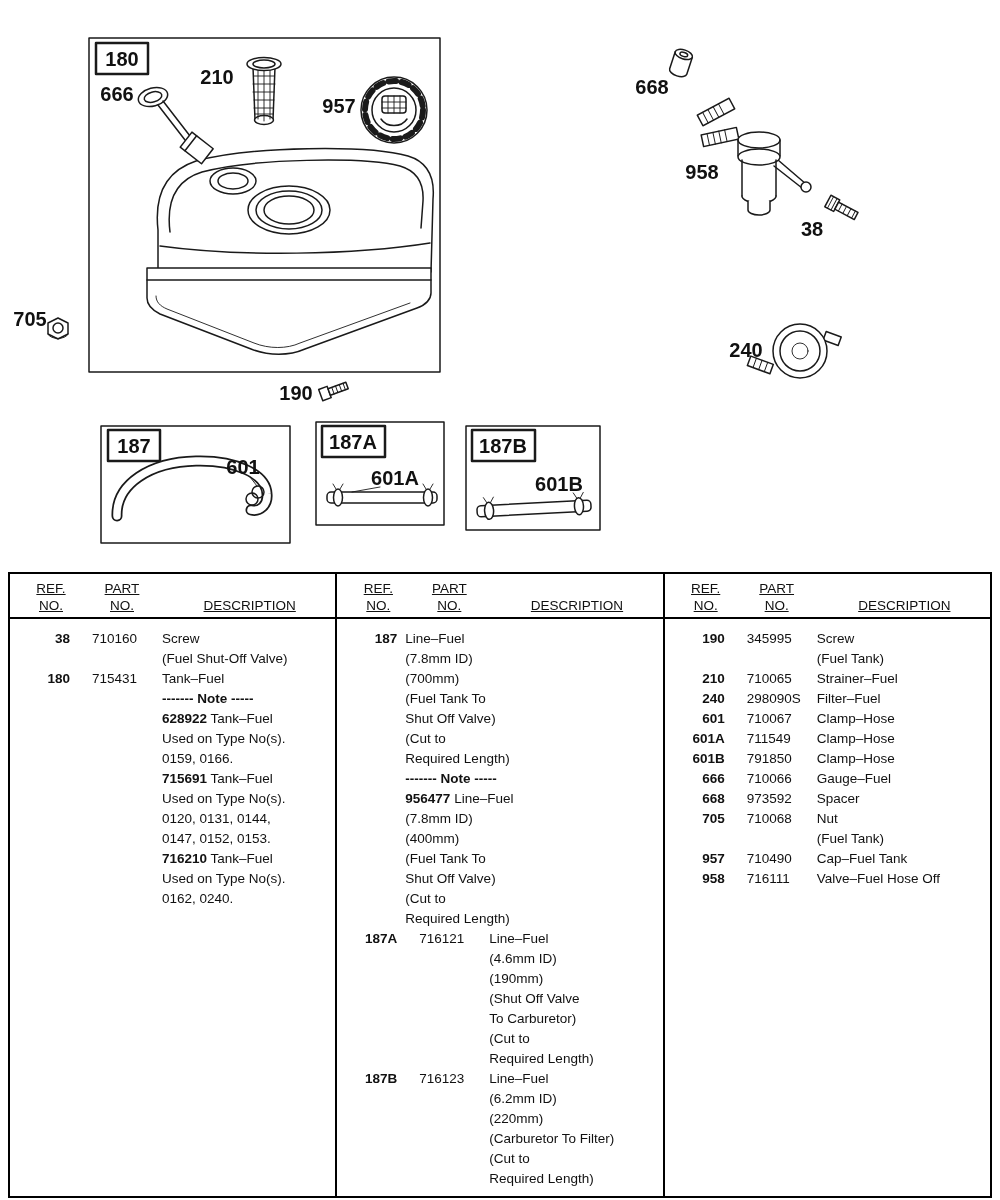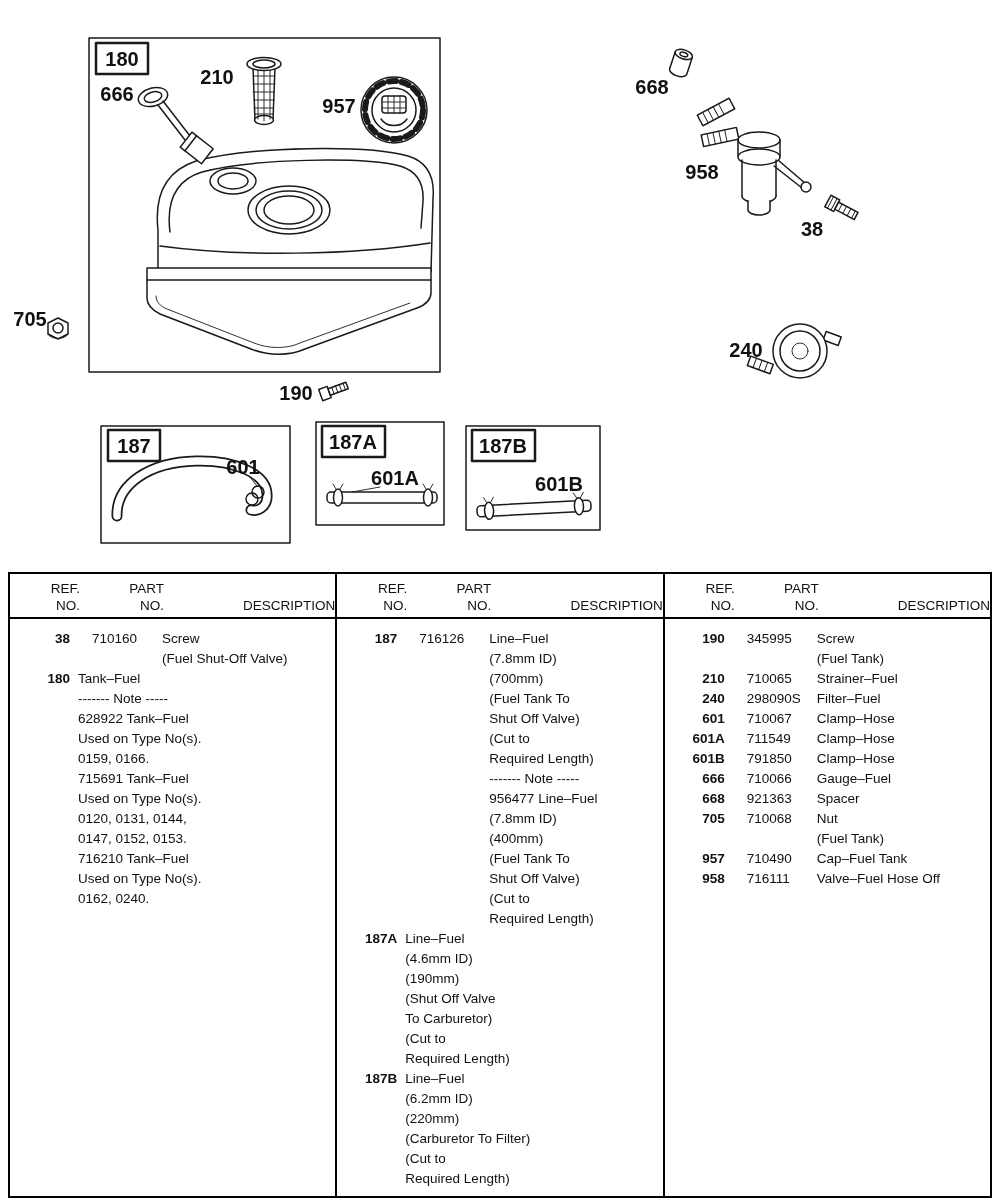--- a/index.html
+++ b/index.html
@@ -18,30 +18,30 @@
     position:absolute; left:8px; top:572px; width:984px; height:626px;
     border:2px solid #000; box-sizing:border-box; display:flex; background:#fff;
   }
   .col { flex:1; display:flex; flex-direction:column; box-sizing:border-box; min-width:0; }
   .col + .col { border-left:2px solid #000; }
   .thead {
     height:45px; border-bottom:2px solid #000; box-sizing:border-box;
     display:flex; align-items:flex-start; padding:6px 0 0 12px;
     font-size:13.5px; line-height:17px;
   }
-  .h { text-align:right; }
+  .h { text-align:center;text-decoration:underline; }
   .h-ref { width:58px; }
   .h-part { width:84px; }
   .h-desc { flex:1; padding-top:17px; }
   .tbody { padding:10px 6px 0 12px; font-size:13.5px; line-height:20px; }
   .block { display:grid; grid-template-columns:56px 84px 1fr; }
   .block .ref  { font-weight:bold; text-align:right; padding-right:8px; white-space:nowrap; }
   .block .part { font-weight:normal; padding-left:14px; white-space:nowrap; }
   .block .desc { white-space:nowrap; }
-  .b { font-weight:normal; }
+  .b { font-weight:bold; }
 </style>
 </head>
 <body>
 
 <svg class="diagram" width="1000" height="568" viewBox="0 0 1000 568" fill="none" stroke="#1a1a1a" stroke-width="1.5" stroke-linecap="round" stroke-linejoin="round">
 
   <g>
     <rect x="89" y="38" width="351" height="334"></rect>
     <rect x="96" y="43" width="52" height="31" stroke-width="2.5"></rect>
     <text class="callout" x="122" y="66">180</text>
@@ -219,20 +219,21 @@
         <div class="block">
           <div class="ref">38</div>
           <div class="part">710160</div>
           <div class="desc">
             <div>Screw</div>
             <div>(Fuel Shut-Off Valve)</div>
           </div>
         </div>
         <div class="block">
           <div class="ref">180</div>
+          <div class="part">715431</div>
           <div class="desc">
             <div>Tank–Fuel</div>
             <div><span class="b">------- Note -----</span></div>
             <div><span class="b">628922</span> Tank–Fuel</div>
             <div>Used on Type No(s).</div>
             <div>0159, 0166.</div>
             <div><span class="b">715691</span> Tank–Fuel</div>
             <div>Used on Type No(s).</div>
             <div>0120, 0131, 0144,</div>
             <div>0147, 0152, 0153.</div>
@@ -254,53 +255,54 @@
         <div>PART</div>
           <div>NO.</div>
       </div>
       <div class="h h-desc">
         <div>DESCRIPTION</div>
       </div>
     </header>
     <div class="tbody">
         <div class="block">
           <div class="ref">187</div>
-          <div class="part">716126</div>
           <div class="desc">
             <div>Line–Fuel</div>
             <div>(7.8mm ID)</div>
             <div>(700mm)</div>
             <div>(Fuel Tank To</div>
             <div>Shut Off Valve)</div>
             <div>(Cut to</div>
             <div>Required Length)</div>
             <div><span class="b">------- Note -----</span></div>
             <div><span class="b">956477</span> Line–Fuel</div>
             <div>(7.8mm ID)</div>
             <div>(400mm)</div>
             <div>(Fuel Tank To</div>
             <div>Shut Off Valve)</div>
             <div>(Cut to</div>
             <div>Required Length)</div>
           </div>
         </div>
         <div class="block">
           <div class="ref">187A</div>
+          <div class="part">716121</div>
           <div class="desc">
             <div>Line–Fuel</div>
             <div>(4.6mm ID)</div>
             <div>(190mm)</div>
             <div>(Shut Off Valve</div>
             <div>To Carburetor)</div>
             <div>(Cut to</div>
             <div>Required Length)</div>
           </div>
         </div>
         <div class="block">
           <div class="ref">187B</div>
+          <div class="part">716123</div>
           <div class="desc">
             <div>Line–Fuel</div>
             <div>(6.2mm ID)</div>
             <div>(220mm)</div>
             <div>(Carburetor To Filter)</div>
             <div>(Cut to</div>
             <div>Required Length)</div>
           </div>
         </div>
       </div>
@@ -366,21 +368,21 @@
         </div>
         <div class="block">
           <div class="ref">666</div>
           <div class="part">710066</div>
           <div class="desc">
             <div>Gauge–Fuel</div>
           </div>
         </div>
         <div class="block">
           <div class="ref">668</div>
-          <div class="part">921363</div>
+          <div class="part">973592</div>
           <div class="desc">
             <div>Spacer</div>
           </div>
         </div>
         <div class="block">
           <div class="ref">705</div>
           <div class="part">710068</div>
           <div class="desc">
             <div>Nut</div>
             <div>(Fuel Tank)</div>

